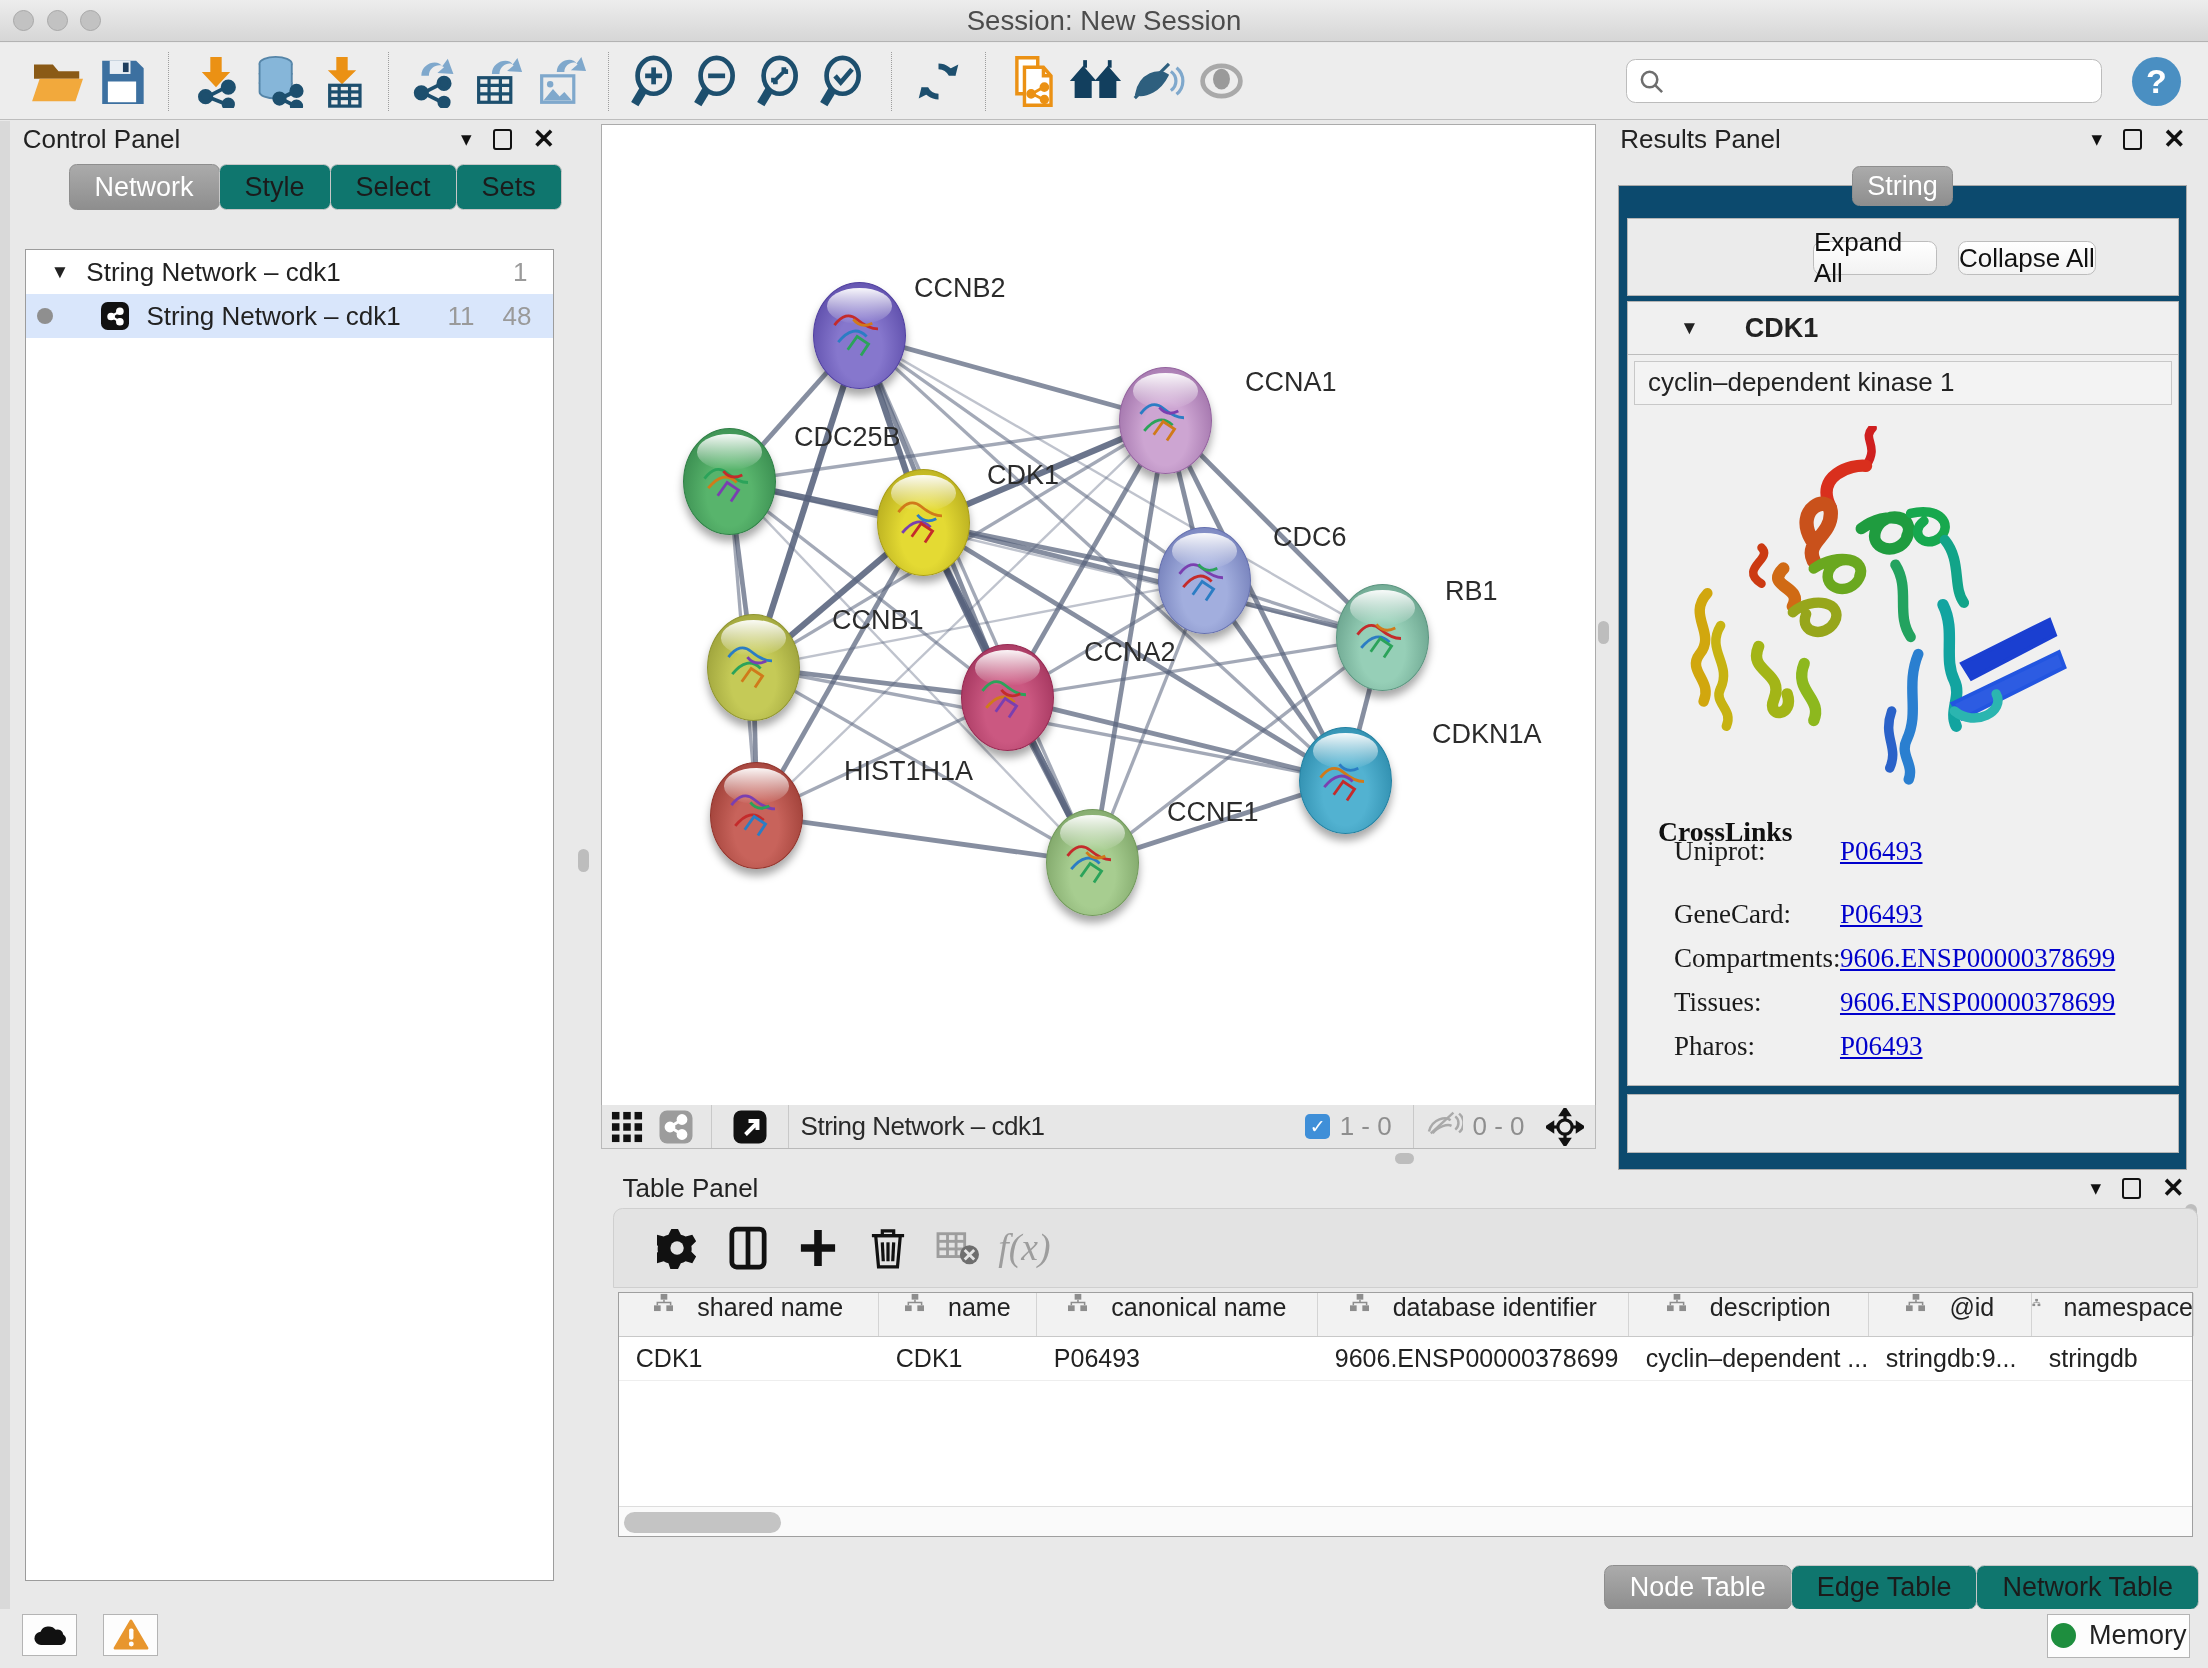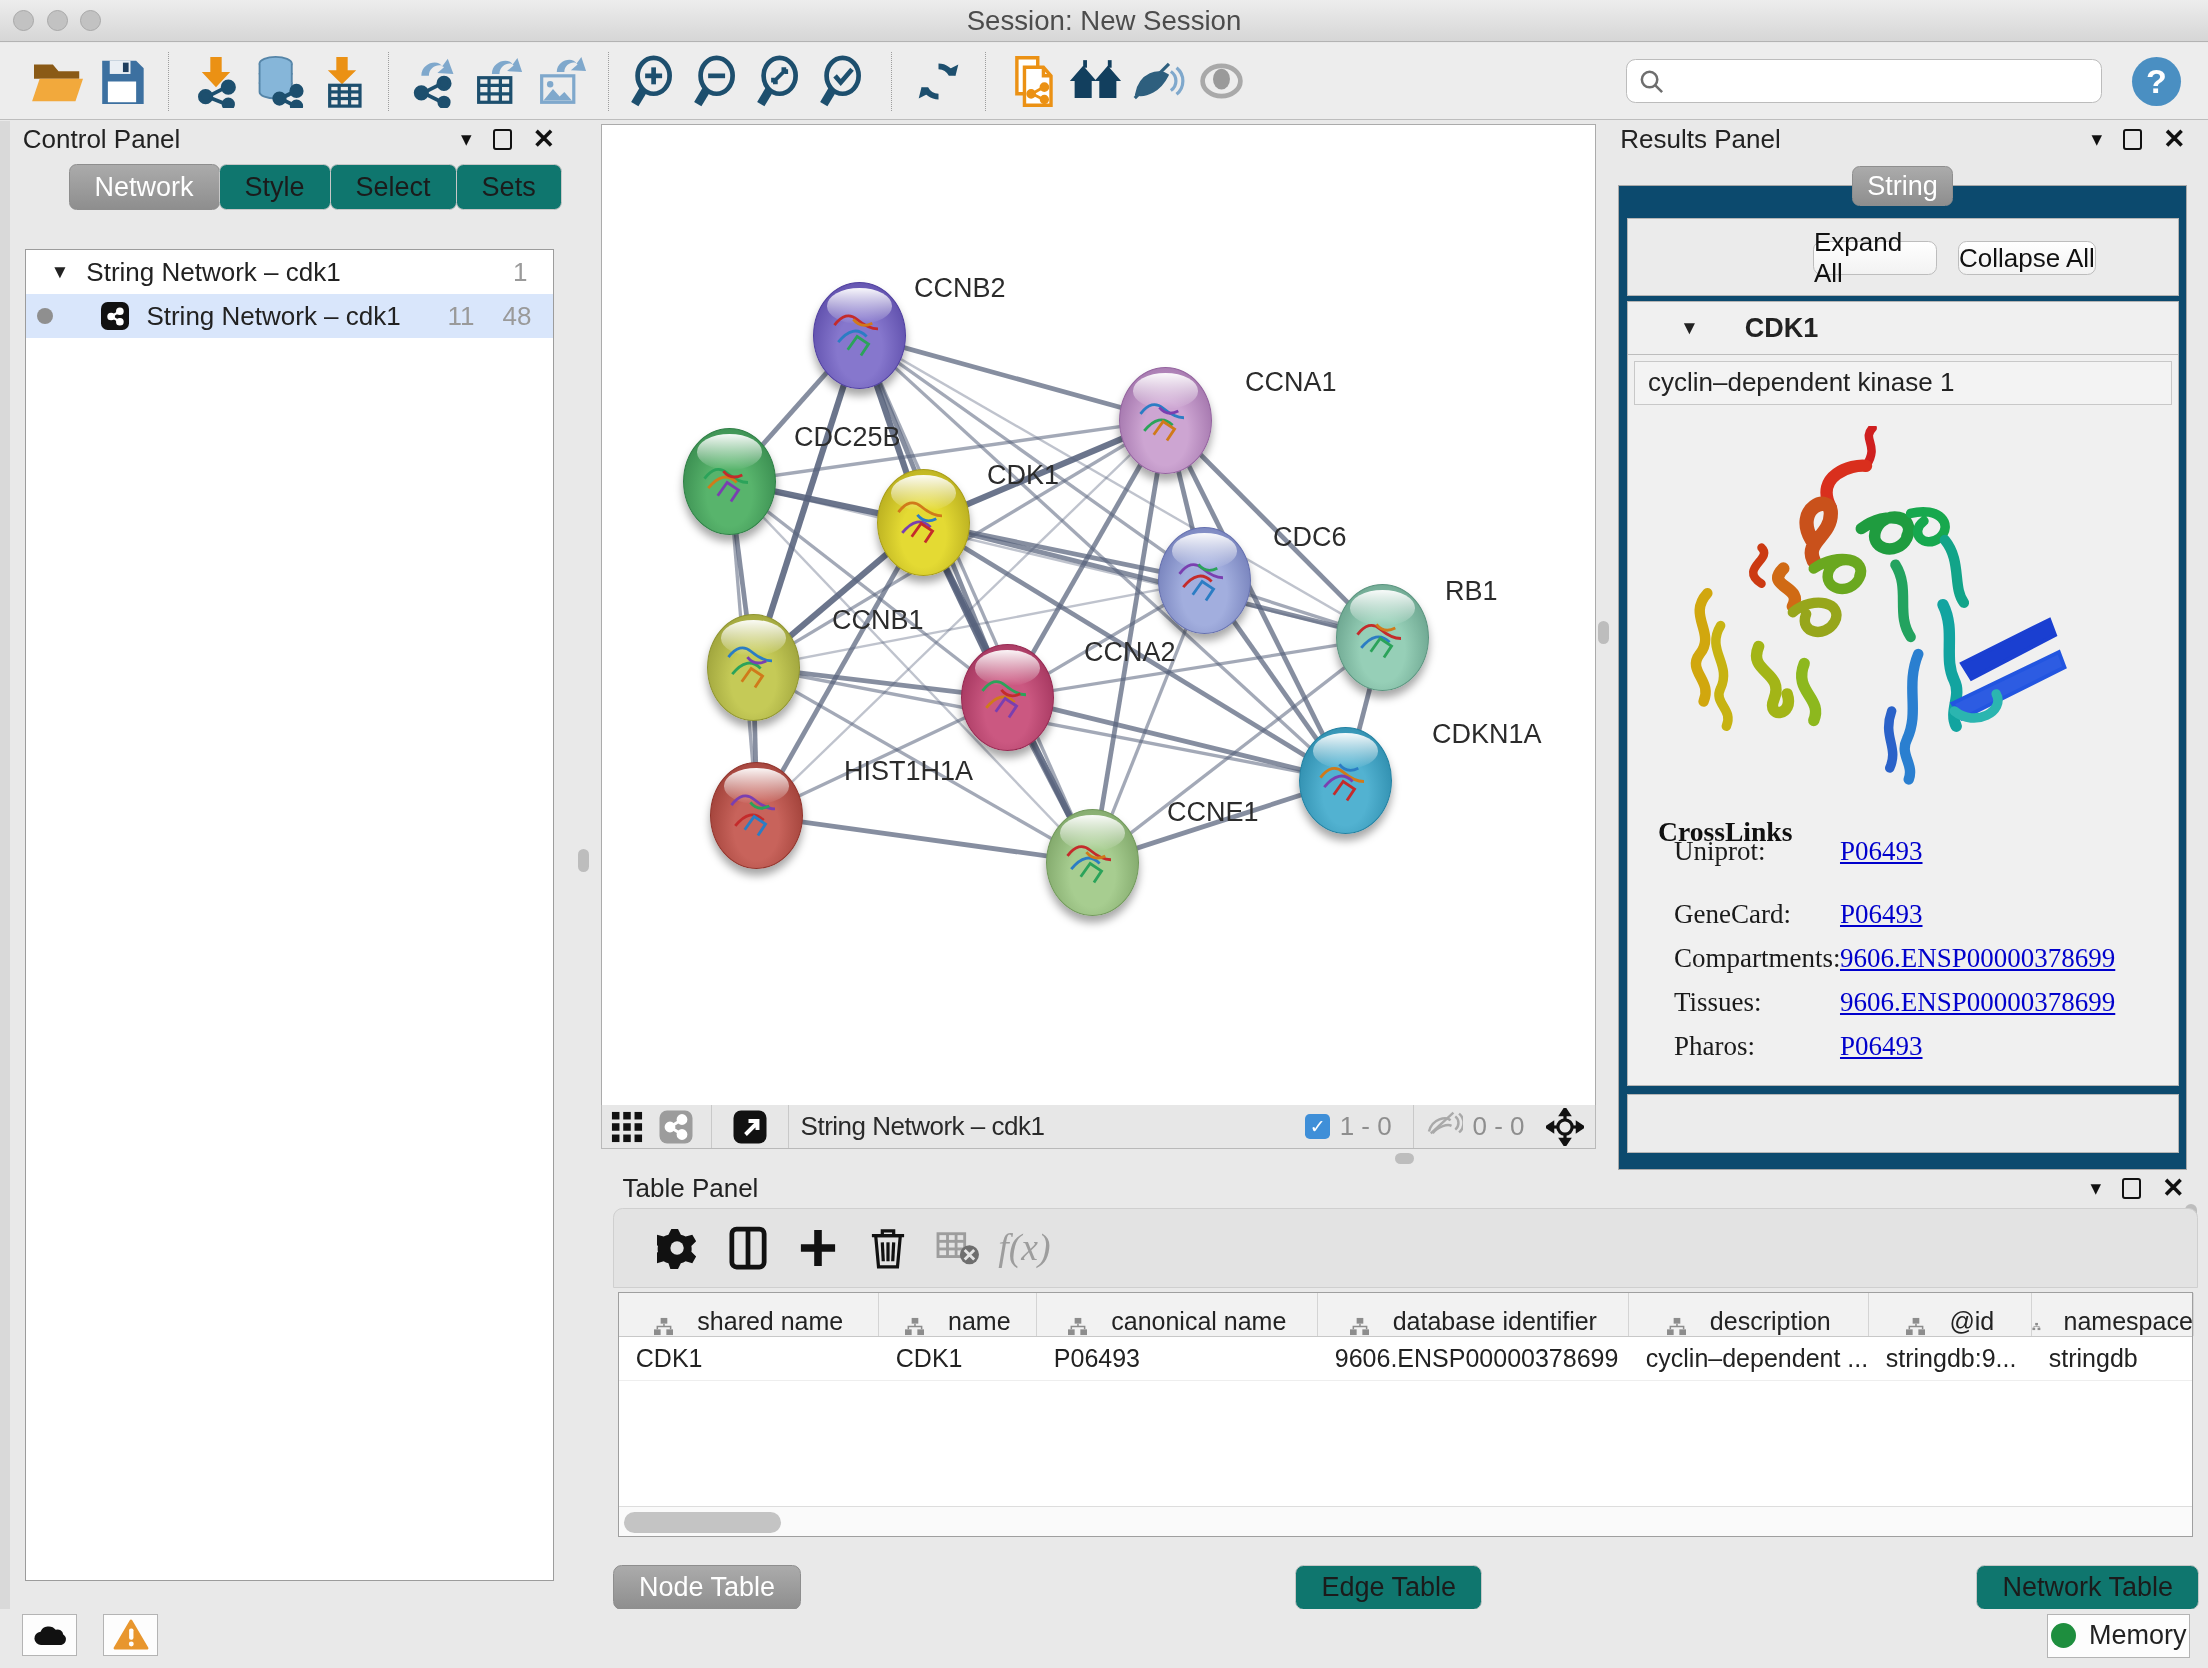--- a/index.html
+++ b/index.html
@@ -97,28 +97,28 @@
   .xl-row .xl-label { width:166px; color:#1a1a1a; }
   .xl-row .xl-value { color:#0000cc; text-decoration:underline; }
 
   
   .table-panel { position:absolute; left:613px; top:1172px; width:1585px; height:434px; }
   .tp-toolbar { position:absolute; left:0; top:36px; width:1585px; height:80px; background:#e3e3e3;
     border:1px solid #cfcfcf; border-radius:9.5px 9.5px 0 0; display:flex; align-items:center; padding-left:28.5px; }
   .tp-toolbar .tbtn { width:70px; height:67px; }
   .tbl { position:absolute; left:4.8px; top:120px; width:1575px; height:245px; background:#fff; border:1.9px solid #9f9f9f; display:flex; flex-direction:column; }
   .tbl-head { display:flex; height:44px; background:#f2f2f2; border-bottom:1.9px solid #c8c8c8; }
-  .th { display:flex; align-items:flex-end; justify-content:center; gap:23px; font-size:25px; color:#222;
+  .th { display:flex; align-items:flex-start; justify-content:center; gap:23px; font-size:25px; color:#222;
     border-right:1px solid #d4d4d4; overflow:hidden; white-space:nowrap; flex:none; }
   .tbl-row { display:flex; height:44px; border-bottom:1px solid #eee; }
   .td { font-size:25px; padding-left:17px; display:flex; align-items:center; overflow:hidden; white-space:nowrap; flex:none; }
   .tbl-fill { flex:1; }
   .hscroll { height:30px; background:#fafafa; border-top:1px solid #ddd; position:relative; }
   .hthumb { position:absolute; left:5.7px; top:4.8px; width:157px; height:21px; border-radius:10.5px; background:#c4c4c4; }
-  .tp-tabs { position:absolute; left:0; top:393px; width:1585px; display:flex; justify-content:space-between; }
+  .tp-tabs { position:absolute; left:0; top:393px; width:1585px; display:flex; justify-content:flex-end; }
   .tp-tabs .tab { height:45px; border-radius:8.6px; margin-right:-1px; }
 
   
   .statusbar { position:absolute; left:0; top:1609px; width:2208px; height:59px; background:#e9e9e9; }
   .sb-btn { position:absolute; background:#fdfdfd; border:1.9px solid #b4b4b4; display:flex; align-items:center; justify-content:center; }
   .memdot { width:25px; height:25px; border-radius:50%; background:#1e8e3e; margin-right:13.3px; }
   .mem-label { font-size:27px; }
 </style>
 </head>
 <body>

